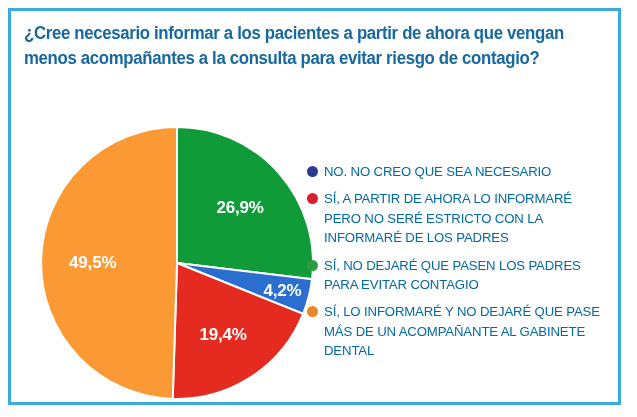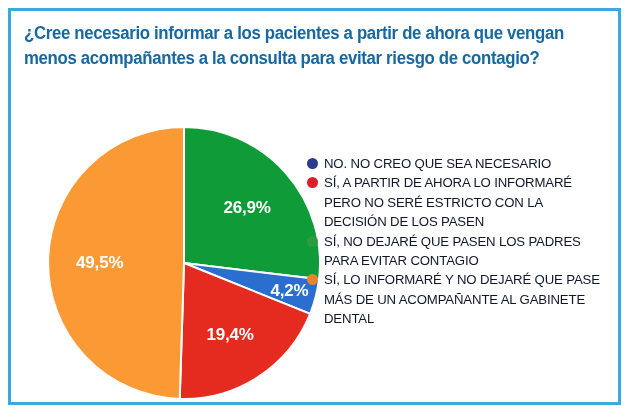--- a/index.html
+++ b/index.html
@@ -46,21 +46,21 @@
   #chart-area {
     position: absolute;
     left: 0px;
     top: 105px;
     width: 607px;
     height: 285px;
   }
 
   #pie-wrap {
     position: absolute;
-    left: 35px;
+    left: 28px;
     top: 9px;
     width: 276px;
     height: 276px;
   }
   #pie-svg { display: block; }
 
   .slice-label {
     font-family: "Liberation Sans", sans-serif;
     font-weight: bold;
     font-size: 17px;
@@ -83,26 +83,27 @@
   .legend-dot {
     position: absolute;
     left: 0px;
     top: 4px;
     width: 11px;
     height: 11px;
     border-radius: 50%;
   }
   .legend-text {
     display: block;
-    color: #0f172a;
+    color: #0369a1;
     font-family: "Liberation Sans", sans-serif;
     font-size: 13.2px;
     line-height: 19.4px;
     letter-spacing: -0.15px;
     white-space: pre-line;
+    margin-top: 8px;
   }
 </style>
 </head>
 <body>
 
 <div id="frame">
 
   <div id="title">¿Cree necesario informar a los pacientes a partir de ahora que vengan menos acompañantes a la consulta para evitar riesgo de contagio?</div>
 
   <div id="chart-area">
@@ -124,21 +125,21 @@
       </svg>
     </div>
 
     <div id="legend">
         <div class="legend-item">
           <span class="legend-dot" style="background: rgb(43, 60, 142);"></span>
           <span class="legend-text">NO. NO CREO QUE SEA NECESARIO</span>
         </div>
         <div class="legend-item">
           <span class="legend-dot" style="background: rgb(217, 32, 42);"></span>
-          <span class="legend-text">SÍ, A PARTIR DE AHORA LO INFORMARÉ PERO NO SERÉ ESTRICTO CON LA DECISIÓN DE LOS PASEN</span>
+          <span class="legend-text">SÍ, A PARTIR DE AHORA LO INFORMARÉ PERO NO SERÉ ESTRICTO CON LA INFORMARÉ DE LOS PADRES</span>
         </div>
         <div class="legend-item">
           <span class="legend-dot" style="background: rgb(46, 155, 62);"></span>
           <span class="legend-text">SÍ, NO DEJARÉ QUE PASEN LOS PADRES PARA EVITAR CONTAGIO</span>
         </div>
         <div class="legend-item">
           <span class="legend-dot" style="background: rgb(232, 134, 42);"></span>
           <span class="legend-text">SÍ, LO INFORMARÉ Y NO DEJARÉ QUE PASE MÁS DE UN ACOMPAÑANTE AL GABINETE DENTAL</span>
         </div>
       </div>

